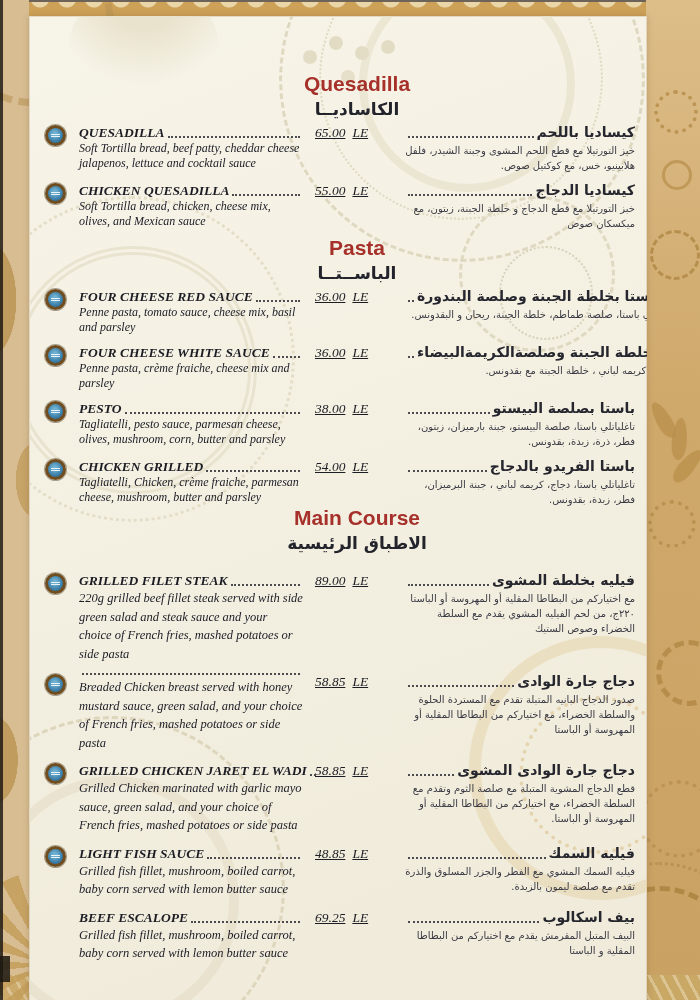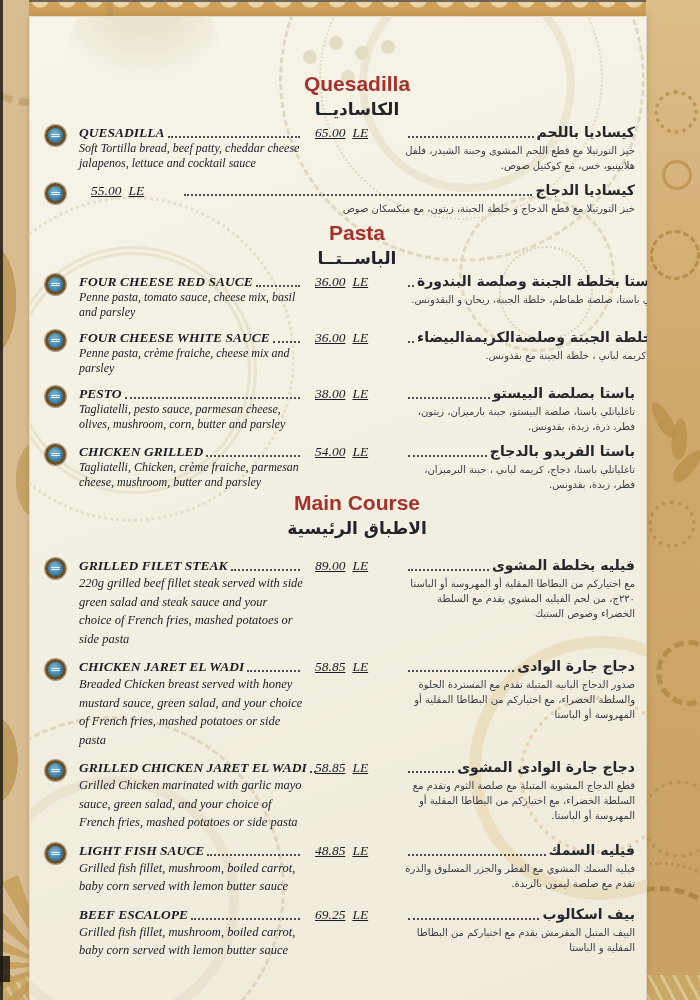--- a/index.html
+++ b/index.html
@@ -187,20 +187,27 @@
             <div class="col-ar" dir="rtl">
               <div class="t-row">
                 <span class="ar-title">كيساديا باللحم</span>
                 <span class="lead"></span>
               </div>
               <div class="ar-desc">خبز التورتيلا مع قطع اللحم المشوى وجبنة الشيدر، فلفل هلابينيو، خس، مع كوكتيل صوص.</div>
             </div>
           </div>
           <div class="item">
             <div class="col-icon"><span class="badge"><span class="badge-in"></span></span></div>
+            <div class="col-en">
+              <div class="t-row">
+                <span class="en-title">CHICKEN QUESADILLA</span>
+                <span class="lead"></span>
+              </div>
+              <div class="en-desc">Soft Tortilla bread, chicken, cheese mix, olives, and Mexican sauce</div>
+            </div>
             <div class="col-price"><span class="p-val">55.00</span><span class="p-cur">LE</span></div>
             <div class="col-ar" dir="rtl">
               <div class="t-row">
                 <span class="ar-title">كيساديا الدجاج</span>
                 <span class="lead"></span>
               </div>
               <div class="ar-desc">خبز التورتيلا مع قطع الدجاج و خلطة الجبنة، زيتون، مع ميكسكان صوص</div>
             </div>
           </div>
         </section>
@@ -302,21 +309,20 @@
                 <span class="ar-title">فيليه بخلطة المشوى</span>
                 <span class="lead"></span>
               </div>
               <div class="ar-desc">مع اختياركم من البطاطا المقلية أو المهروسة أو الباستا ٢٢٠ج، من لحم الفيليه المشوي يقدم مع السلطة الخضراء وصوص الستيك</div>
             </div>
           </div>
           <div class="item">
             <div class="col-icon"><span class="badge"><span class="badge-in"></span></span></div>
             <div class="col-en">
               <div class="t-row">
-                <span class="en-title">CHICKEN JARET EL WADI</span>
                 <span class="lead"></span>
               </div>
               <div class="en-desc">Breaded Chicken breast served with honey mustard sauce, green salad, and your choice of French fries, mashed potatoes or side pasta</div>
             </div>
             <div class="col-price"><span class="p-val">58.85</span><span class="p-cur">LE</span></div>
             <div class="col-ar" dir="rtl">
               <div class="t-row">
                 <span class="ar-title">دجاج جارة الوادى</span>
                 <span class="lead"></span>
               </div>

